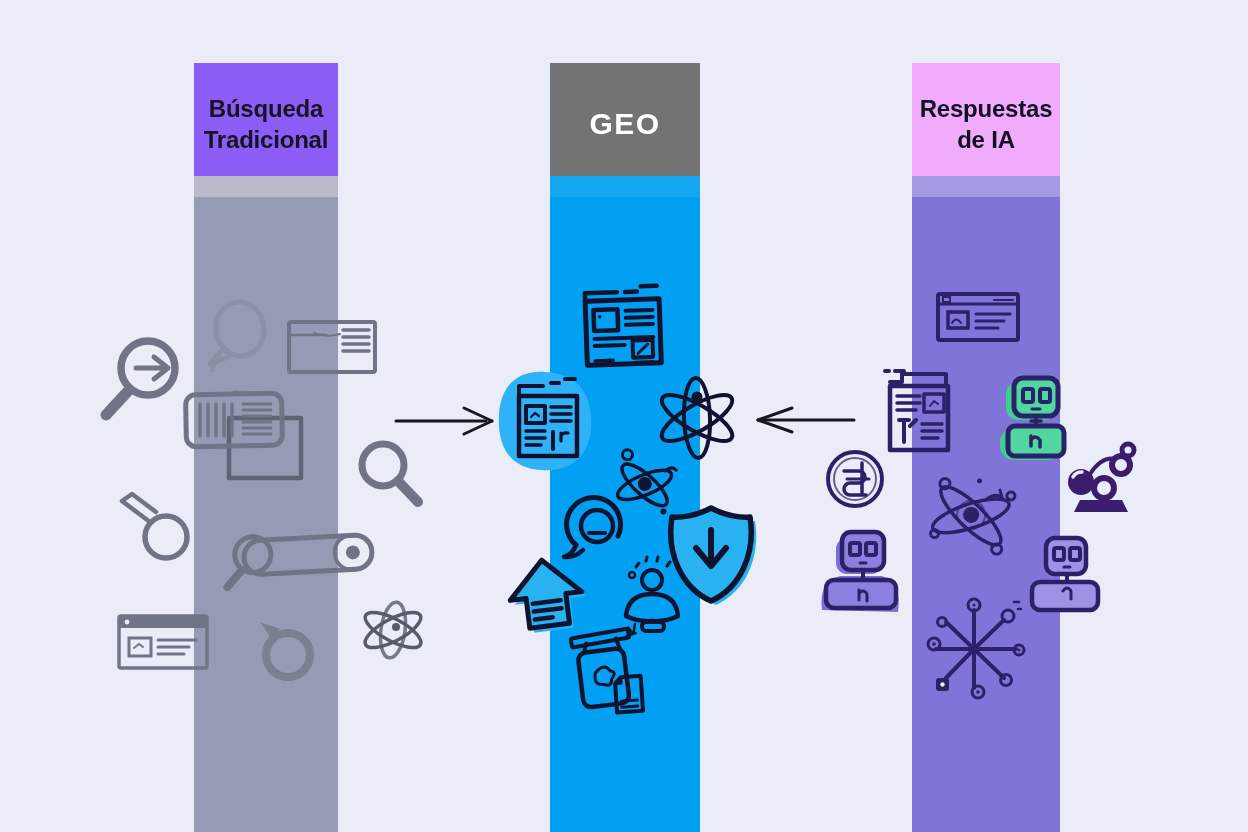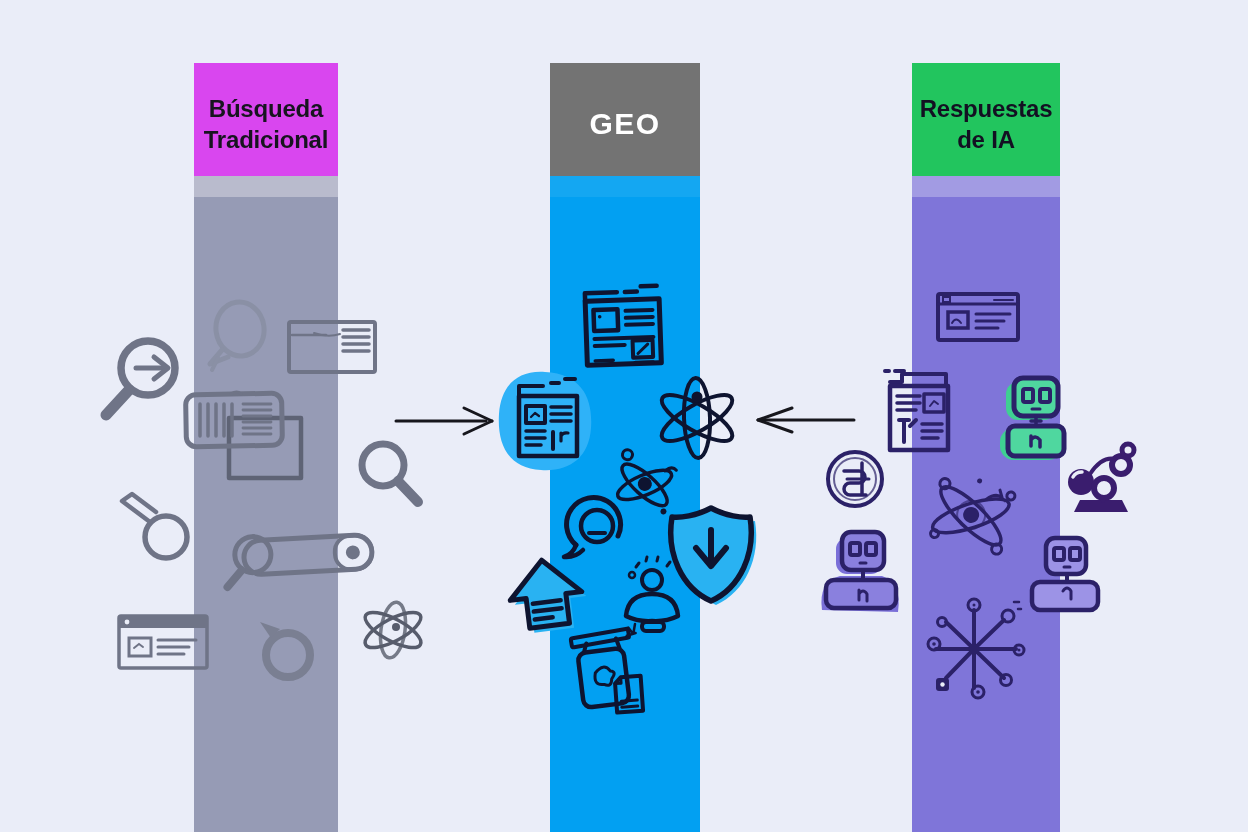--- a/index.html
+++ b/index.html
@@ -8,33 +8,33 @@
   .stage{position:absolute;inset:0;}
   .column{position:absolute;top:63px;bottom:0;}
   .col-header{height:113px;display:flex;align-items:center;justify-content:center;
               text-align:center;padding-top:10px;box-sizing:border-box;}
   .col-band{height:21px;}
   .col-body{position:absolute;top:134px;left:0;right:0;bottom:0;}
   .col-title{font-weight:800;font-size:24px;line-height:1.28;white-space:pre-line;
              letter-spacing:-0.2px;}
   
   #col-trad{left:194px;width:144px;}
-  #col-trad .col-header{background:#d946ef;}
+  #col-trad .col-header{background:#8b5cf6;}
   #col-trad .col-band{background:#B9BBCD;}
   #col-trad .col-body{background:#969BB5;}
   #col-trad .col-title{color:#17141F;}
   
   #col-geo{left:550px;width:150px;}
   #col-geo .col-header{background:#737373;}
   #col-geo .col-band{background:#14A7F2;}
   #col-geo .col-body{background:#02A0F2;}
   #col-geo .col-title{color:#FFFFFF;font-size:30px;letter-spacing:1.5px;}
   
   #col-ai{left:912px;width:148px;}
-  #col-ai .col-header{background:#22c55e;}
+  #col-ai .col-header{background:#f0abfc;}
   #col-ai .col-band{background:#A29BE3;}
   #col-ai .col-body{background:#7F75D9;}
   #col-ai .col-title{color:#131022;}
 
   .icon{position:absolute;}
   .icon svg{display:block;overflow:visible;}
 </style>
 </head>
 <body>
 

